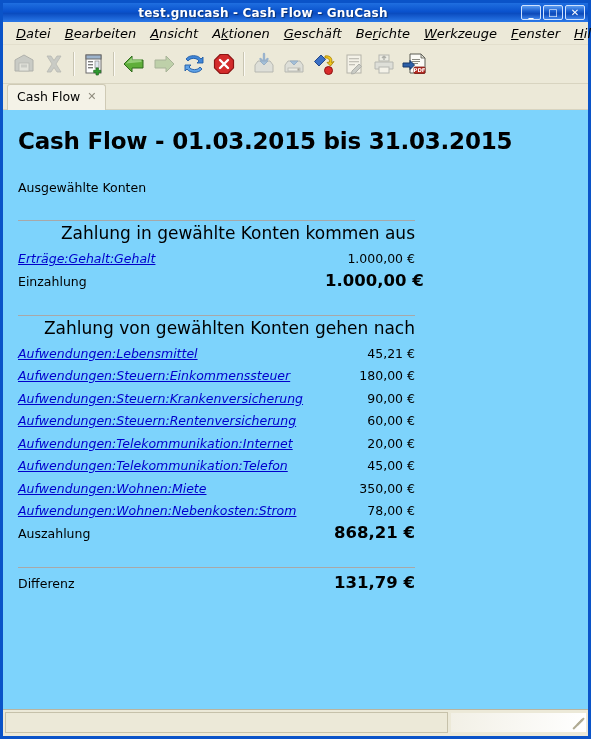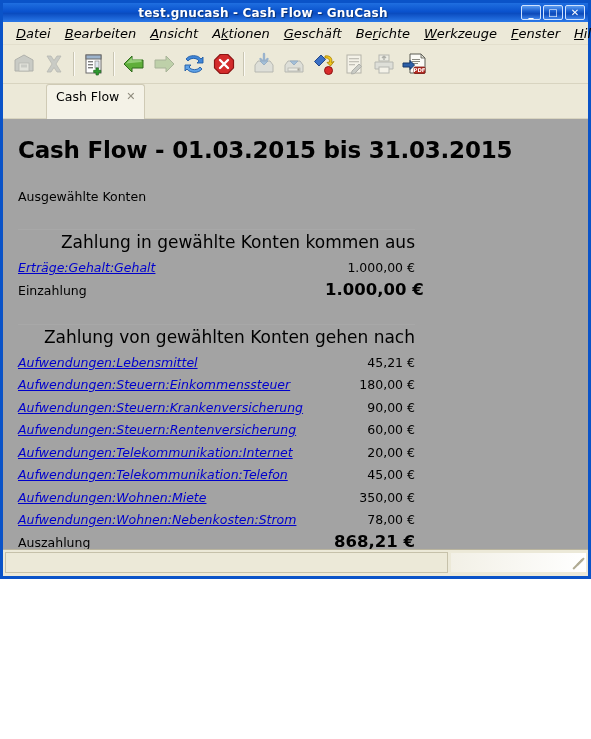--- a/index.html
+++ b/index.html
@@ -9,21 +9,21 @@
   body {
     width: 591px; height: 739px;
     font-family: "DejaVu Sans", sans-serif;
     overflow: hidden;
   }
 
   
   .window {
     position: absolute;
     left: 0; top: 0;
-    width: 591px; height: 579px;
+    width: 591px; height: 739px;
     box-sizing: border-box;
     border: 3px solid #0a53c8;
     background: #ece9d8;
     display: flex;
     flex-direction: column;
   }
 
   
   .titlebar {
     height: 19px;
@@ -121,37 +121,36 @@
   }
   .tab {
     height: 22px;
     background: #f4f2e7;
     border: 1px solid #cfcab5;
     border-bottom: none;
     border-radius: 3px 3px 0 0;
     display: flex;
     align-items: center;
     gap: 7px;
-    padding: 0 8px 12px 9px;
+    padding: 0 8px 3px 9px;
     position: relative;
     z-index: 2;
-    margin-left: 39px;
   }
   .tab-label { font-size: 12.5px; color: #000; }
   .tab-close {
     font-size: 11px;
     color: #8f8c7e;
     font-weight: bold;
     line-height: 1;
   }
 
   
   .report {
     flex: 1 1 auto;
-    background: #a3a3a3;
+    background: #7dd3fc;
     overflow: hidden;
     padding: 18px 0 0 15px;
     box-sizing: border-box;
     position: relative;
   }
   .report-inner { width: 397px; }
 
   h1.report-title {
     margin: 0 0 0 0;
     font-size: 23px;

